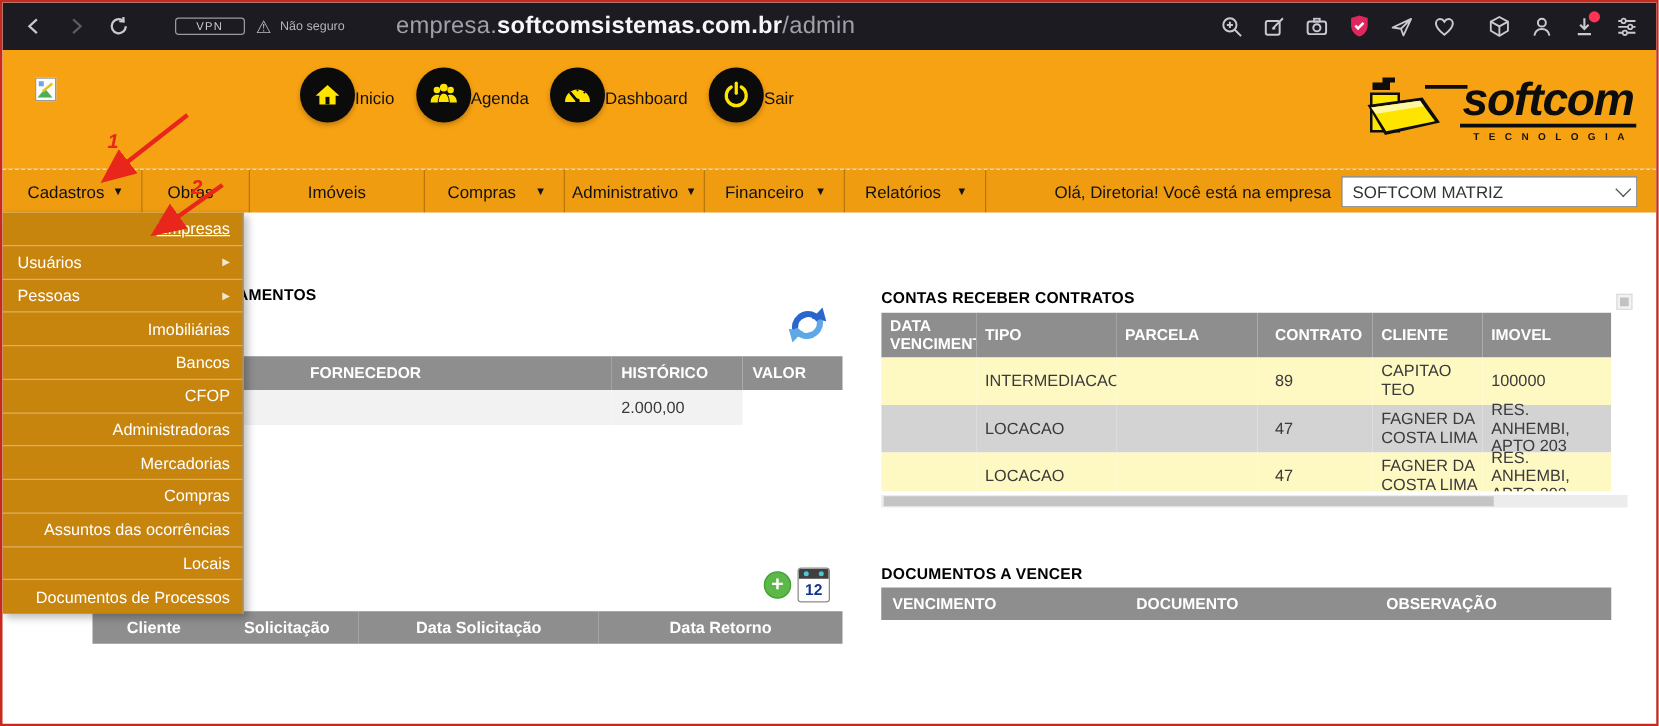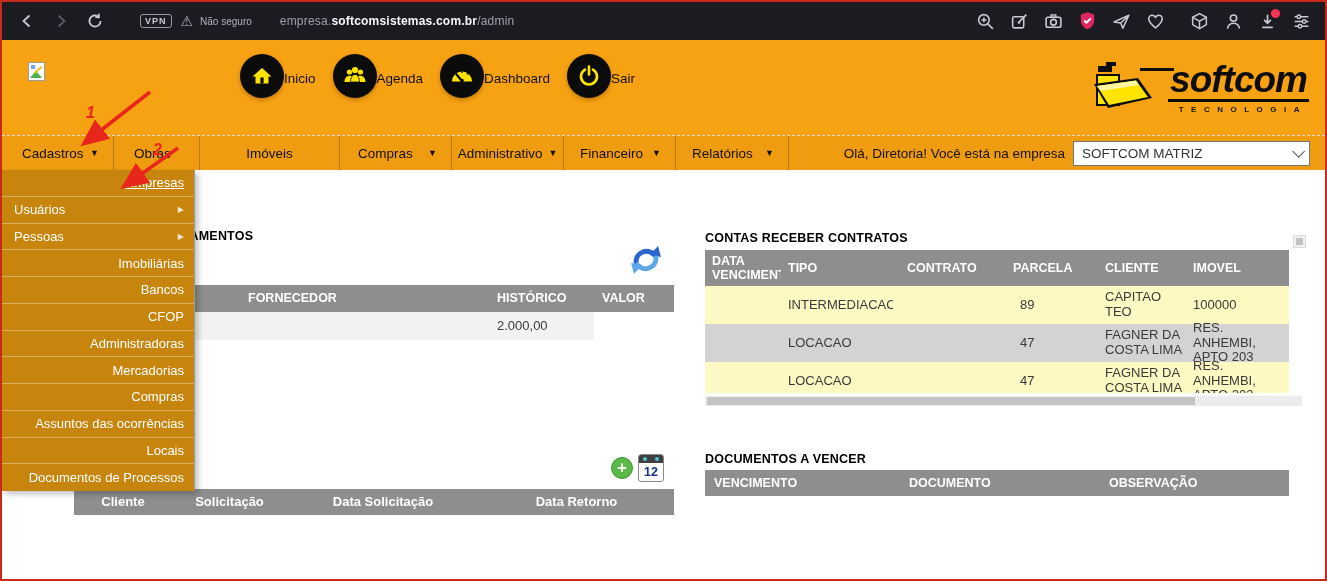--- a/index.html
+++ b/index.html
@@ -5,25 +5,25 @@
   * { box-sizing: border-box; margin: 0; padding: 0; }
   body { font-family: "Liberation Sans", sans-serif; background:#fff; }
   .screen { position:relative; width:1327px; height:581px; overflow:hidden;
             border:2px solid #c8291d; background:#fff; }
 
   
   .browser-bar { position:absolute; left:0; top:0; width:100%; height:38px;
      background:#1c1b22; display:flex; align-items:center; color:#c9c9d2; }
   .nav-ico { width:34px; height:28px; display:flex; align-items:center; justify-content:center; cursor:pointer; }
   .nav-ico svg { display:block; }
-  .vpn-badge { border:1.5px solid #9a9aa3; border-radius:3px; font-size:9px; font-weight:bold;
-     padding:1px 4px; margin-left:28px; letter-spacing:1px; color:#c9c9d2; }
+  .vpn-badge { border:1.5px solid #9a9aa3; border-radius:3px; font-size:9px; font-weight:normal;
+     padding:1px 16px; margin-left:28px; letter-spacing:1px; color:#c9c9d2; }
   .warn-glyph { font-size:14px; margin-left:9px; color:#b9b9c2; }
   .sec-text { font-size:10px; margin-left:7px; color:#b3b3bd; }
-  .url-text { font-size:12px; margin-left:28px; color:#9fa0a9; letter-spacing:.2px; }
+  .url-text { font-size:19px; margin-left:41px; color:#9fa0a9; letter-spacing:.2px; }
   .url-text b { color:#f7f7fa; font-weight:bold; }
   .right-icons { margin-left:auto; display:flex; align-items:center; gap:15px; padding-right:14px; }
   .bicon { width:19px; height:19px; position:relative; cursor:pointer; display:flex; align-items:center; justify-content:center; }
   .badge-dot { position:absolute; right:-3px; top:-3px; width:9px; height:9px; border-radius:50%; background:#ff3355; }
 
   
   .app-header { position:absolute; left:0; top:38px; width:100%; height:95px; background:#f7a213; }
   .broken-img { position:absolute; left:26px; top:22px; width:17px; height:19px; background:#fdfdfd;
      border:1px solid #9b9b9b; overflow:hidden; }
   .broken-img .hill { position:absolute; left:1px; bottom:2px; width:0; height:0;
@@ -393,22 +393,22 @@
   </div>
 
   <div class="content-title" style="left:703px; top:229px;">CONTAS RECEBER CONTRATOS</div>
   <div class="mini-scroll">
       <div class="inner"></div>
     </div>
 
   <div class="gtable t-contr">
     <div class="ghead">DATA VENCIMENTO</div>
     <div class="ghead">TIPO</div>
+    <div class="ghead">PARCELA</div>
     <div class="ghead" style="padding-left:14px">CONTRATO</div>
-    <div class="ghead">PARCELA</div>
     <div class="ghead">CLIENTE</div>
     <div class="ghead">IMOVEL</div>
 
     <div class="gcell row-a"></div>
     <div class="gcell row-a">INTERMEDIACAO</div>
     <div class="gcell row-a"></div>
     <div class="gcell row-a" style="padding-left:14px">89</div>
     <div class="gcell row-a">CAPITAO TEO</div>
     <div class="gcell row-a">100000</div>
 

